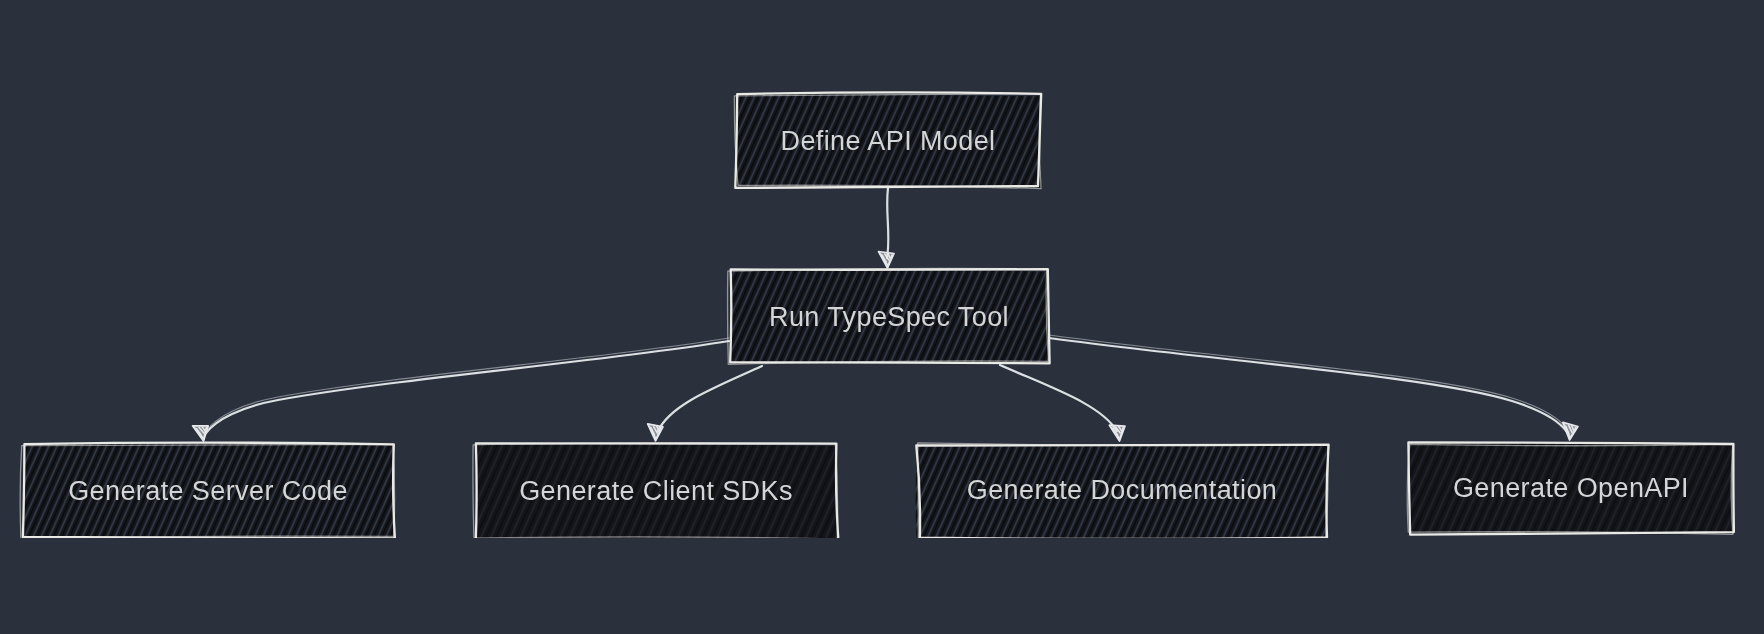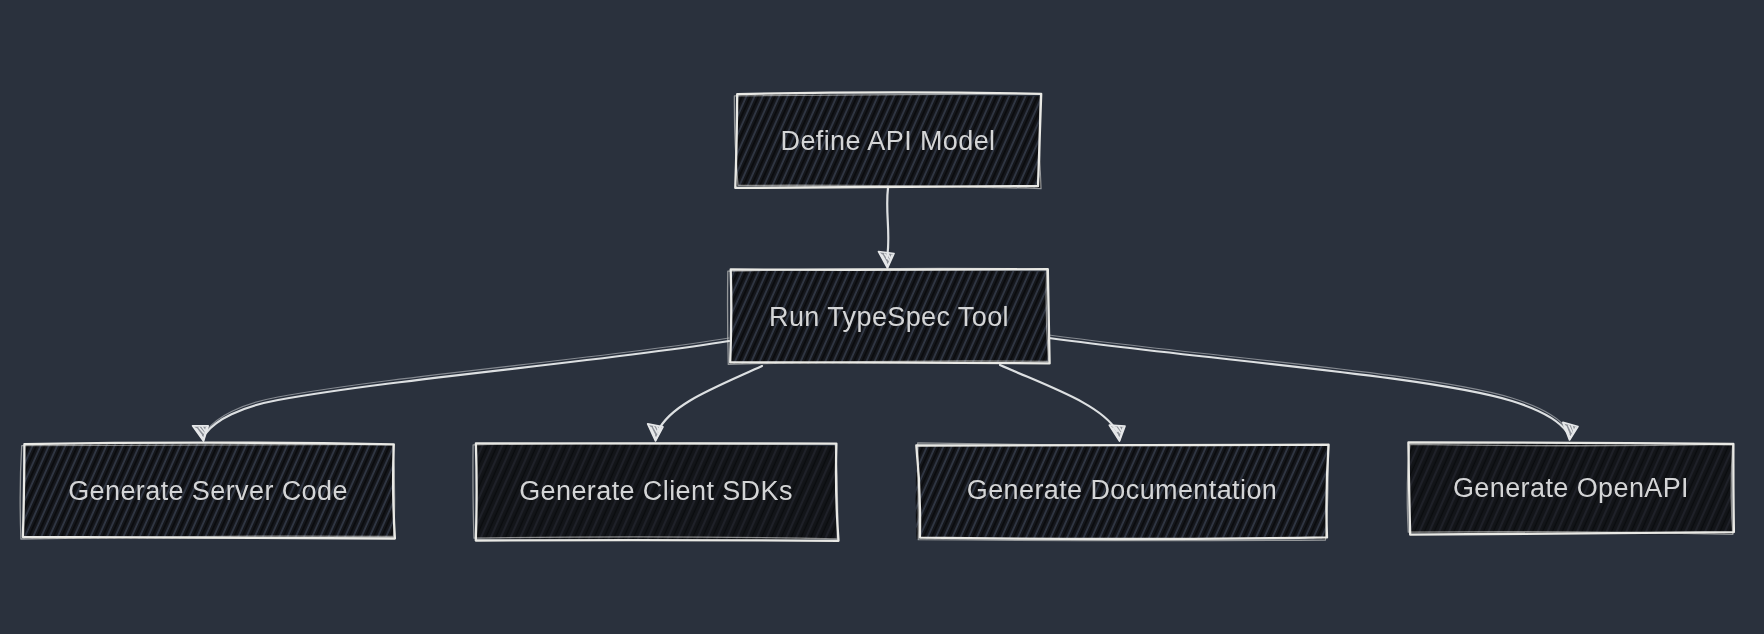--- a/index.html
+++ b/index.html
@@ -1,18 +1,18 @@
 <!DOCTYPE html>
 <html><head>
 <meta charset="utf-8">
 <style>
   html,body{margin:0;padding:0;background:#2a313d;}
   .stage{
     position:relative;
-    width:1764px;height:634px;
+    width:1764px;height:538px;
     background:#2a313d;
     overflow:hidden;
     font-family:"Liberation Sans", sans-serif;
   }
   svg.canvas{position:absolute;left:0;top:0;}
   .edge{
     fill:none;
     stroke:#dde0e2;
     stroke-width:2.2;
     stroke-linecap:round;

